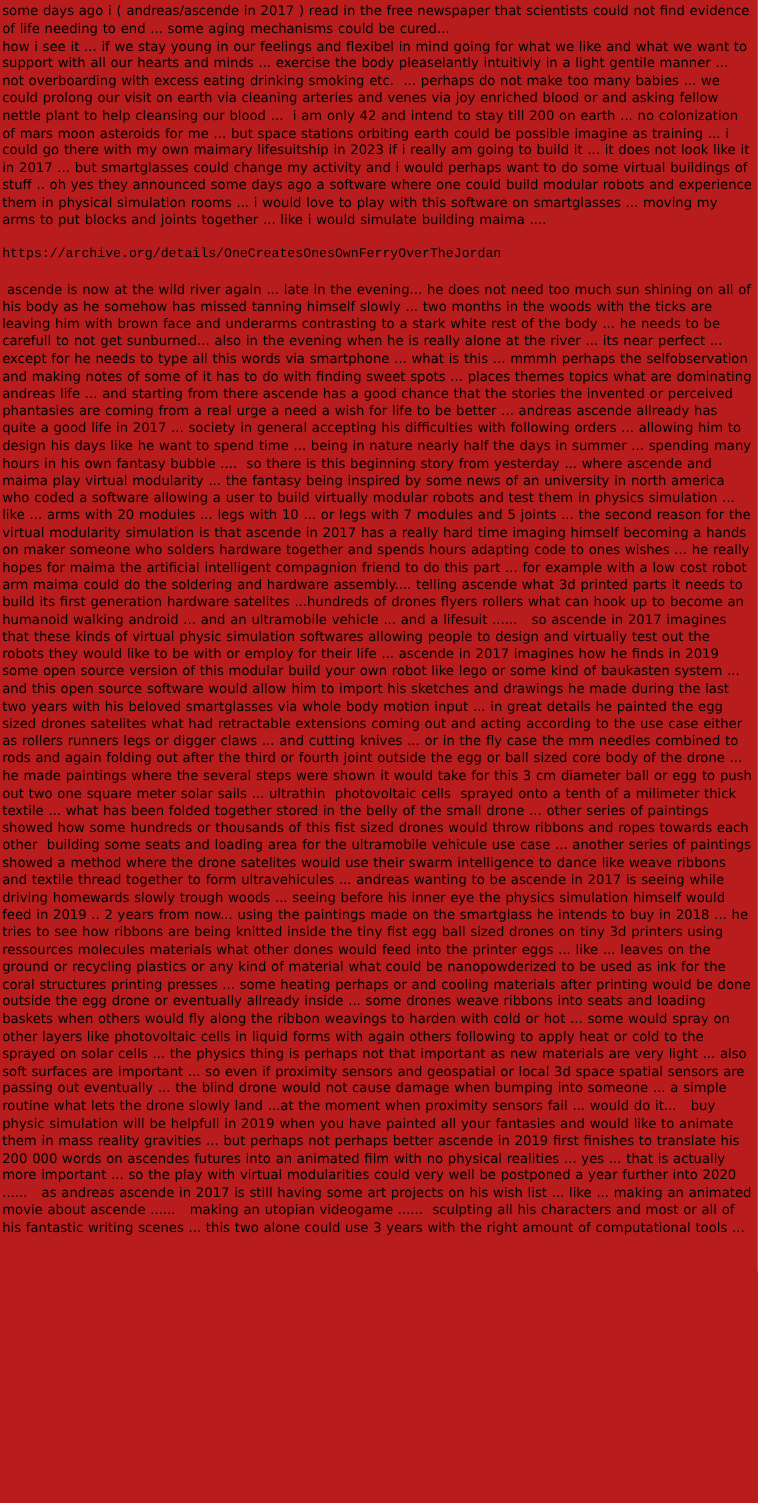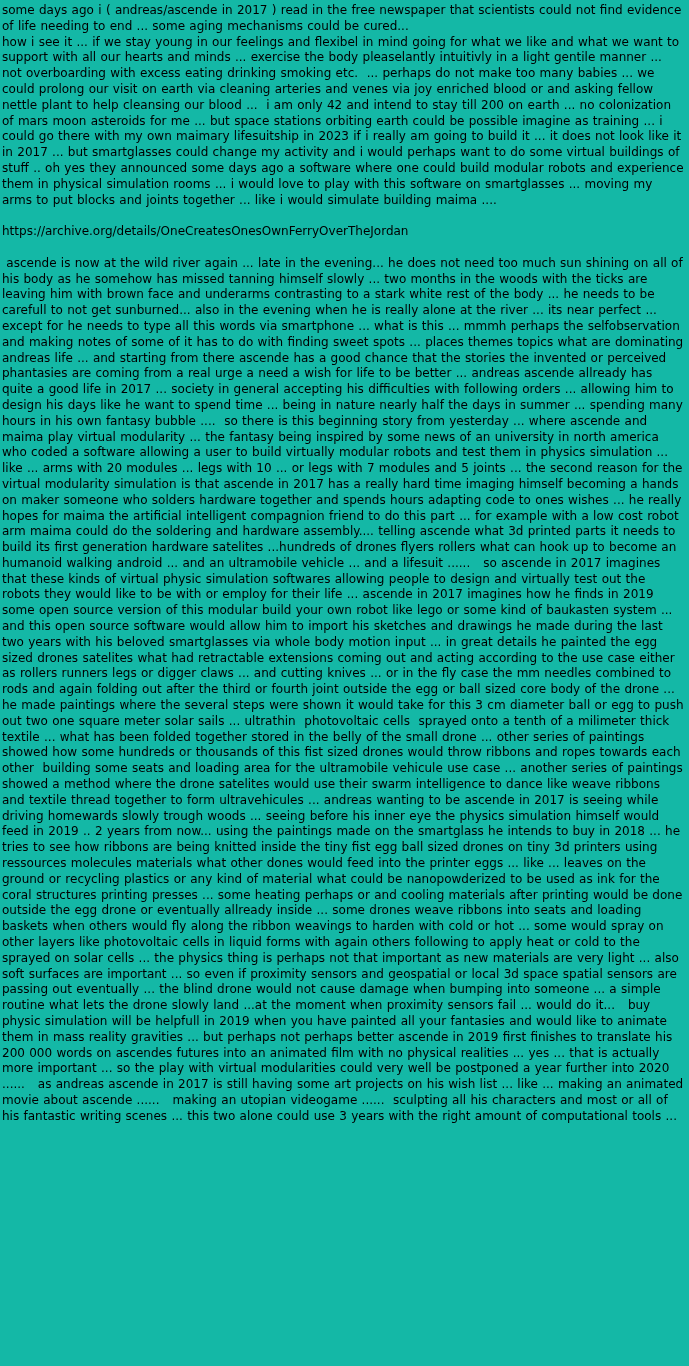--- a/index.html
+++ b/index.html
@@ -5,21 +5,21 @@
   html, body {
     margin: 0;
     padding: 0;
     background: #ffffff;
   }
   .page {
     width: 689px;
     min-height: 1366px;
     box-sizing: border-box;
     padding: 3px 4px 0 2px;
-    background: #14b8a6;
+    background: #b91c1c;
     color: #000000;
     font-family: "DejaVu Sans", sans-serif;
     font-size: 12px;
     line-height: 15.8px;
     font-weight: normal;
     overflow: hidden;
   }
   .para {
     margin: 0;
     white-space: pre-wrap;
@@ -27,20 +27,21 @@
     letter-spacing: 0px;
   }
   .para + .para {
     margin-top: 15.8px;
   }
   .url-line {
     
     color: #000000;
     text-decoration: none;
     word-break: break-all;
+    font-family: Liberation Mono, monospace;
   }
 </style>
 </head>
 <body>
 
 <div class="page">
   <p class="para">some days ago i ( andreas/ascende in 2017 ) read in the free newspaper that scientists could not find evidence of life needing to end ... some aging mechanisms could be cured...
 how i see it ... if we stay young in our feelings and flexibel in mind going for what we like and what we want to support with all our hearts and minds ... exercise the body pleaselantly intuitivly in a light gentile manner ... not overboarding with excess eating drinking smoking etc.  ... perhaps do not make too many babies ... we could prolong our visit on earth via cleaning arteries and venes via joy enriched blood or and asking fellow nettle plant to help cleansing our blood ...  i am only 42 and intend to stay till 200 on earth ... no colonization of mars moon asteroids for me ... but space stations orbiting earth could be possible imagine as training ... i could go there with my own maimary lifesuitship in 2023 if i really am going to build it ... it does not look like it in 2017 ... but smartglasses could change my activity and i would perhaps want to do some virtual buildings of stuff .. oh yes they announced some days ago a software where one could build modular robots and experience them in physical simulation rooms ... i would love to play with this software on smartglasses ... moving my arms to put blocks and joints together ... like i would simulate building maima ....</p>
   <p class="para url-line">https://archive.org/details/OneCreatesOnesOwnFerryOverTheJordan</p>
   <p class="para"> ascende is now at the wild river again ... late in the evening... he does not need too much sun shining on all of his body as he somehow has missed tanning himself slowly ... two months in the woods with the ticks are leaving him with brown face and underarms contrasting to a stark white rest of the body ... he needs to be carefull to not get sunburned... also in the evening when he is really alone at the river ... its near perfect ... except for he needs to type all this words via smartphone ... what is this ... mmmh perhaps the selfobservation and making notes of some of it has to do with finding sweet spots ... places themes topics what are dominating andreas life ... and starting from there ascende has a good chance that the stories the invented or perceived phantasies are coming from a real urge a need a wish for life to be better ... andreas ascende allready has quite a good life in 2017 ... society in general accepting his difficulties with following orders ... allowing him to design his days like he want to spend time ... being in nature nearly half the days in summer ... spending many hours in his own fantasy bubble ....  so there is this beginning story from yesterday ... where ascende and maima play virtual modularity ... the fantasy being inspired by some news of an university in north america who coded a software allowing a user to build virtually modular robots and test them in physics simulation ... like ... arms with 20 modules ... legs with 10 ... or legs with 7 modules and 5 joints ... the second reason for the virtual modularity simulation is that ascende in 2017 has a really hard time imaging himself becoming a hands on maker someone who solders hardware together and spends hours adapting code to ones wishes ... he really hopes for maima the artificial intelligent compagnion friend to do this part ... for example with a low cost robot arm maima could do the soldering and hardware assembly.... telling ascende what 3d printed parts it needs to build its first generation hardware satelites ...hundreds of drones flyers rollers what can hook up to become an humanoid walking android ... and an ultramobile vehicle ... and a lifesuit ......   so ascende in 2017 imagines that these kinds of virtual physic simulation softwares allowing people to design and virtually test out the robots they would like to be with or employ for their life ... ascende in 2017 imagines how he finds in 2019 some open source version of this modular build your own robot like lego or some kind of baukasten system ... and this open source software would allow him to import his sketches and drawings he made during the last two years with his beloved smartglasses via whole body motion input ... in great details he painted the egg sized drones satelites what had retractable extensions coming out and acting according to the use case either as rollers runners legs or digger claws ... and cutting knives ... or in the fly case the mm needles combined to rods and again folding out after the third or fourth joint outside the egg or ball sized core body of the drone ... he made paintings where the several steps were shown it would take for this 3 cm diameter ball or egg to push out two one square meter solar sails ... ultrathin  photovoltaic cells  sprayed onto a tenth of a milimeter thick textile ... what has been folded together stored in the belly of the small drone ... other series of paintings showed how some hundreds or thousands of this fist sized drones would throw ribbons and ropes towards each other  building some seats and loading area for the ultramobile vehicule use case ... another series of paintings showed a method where the drone satelites would use their swarm intelligence to dance like weave ribbons and textile thread together to form ultravehicules ... andreas wanting to be ascende in 2017 is seeing while driving homewards slowly trough woods ... seeing before his inner eye the physics simulation himself would feed in 2019 .. 2 years from now... using the paintings made on the smartglass he intends to buy in 2018 ... he tries to see how ribbons are being knitted inside the tiny fist egg ball sized drones on tiny 3d printers using ressources molecules materials what other dones would feed into the printer eggs ... like ... leaves on the ground or recycling plastics or any kind of material what could be nanopowderized to be used as ink for the coral structures printing presses ... some heating perhaps or and cooling materials after printing would be done outside the egg drone or eventually allready inside ... some drones weave ribbons into seats and loading baskets when others would fly along the ribbon weavings to harden with cold or hot ... some would spray on other layers like photovoltaic cells in liquid forms with again others following to apply heat or cold to the sprayed on solar cells ... the physics thing is perhaps not that important as new materials are very light ... also soft surfaces are important ... so even if proximity sensors and geospatial or local 3d space spatial sensors are passing out eventually ... the blind drone would not cause damage when bumping into someone ... a simple routine what lets the drone slowly land ...at the moment when proximity sensors fail ... would do it...   buy physic simulation will be helpfull in 2019 when you have painted all your fantasies and would like to animate them in mass reality gravities ... but perhaps not perhaps better ascende in 2019 first finishes to translate his 200 000 words on ascendes futures into an animated film with no physical realities ... yes ... that is actually more important ... so the play with virtual modularities could very well be postponed a year further into 2020 ......   as andreas ascende in 2017 is still having some art projects on his wish list ... like ... making an animated movie about ascende ......   making an utopian videogame ......  sculpting all his characters and most or all of his fantastic writing scenes ... this two alone could use 3 years with the right amount of computational tools ...</p>

